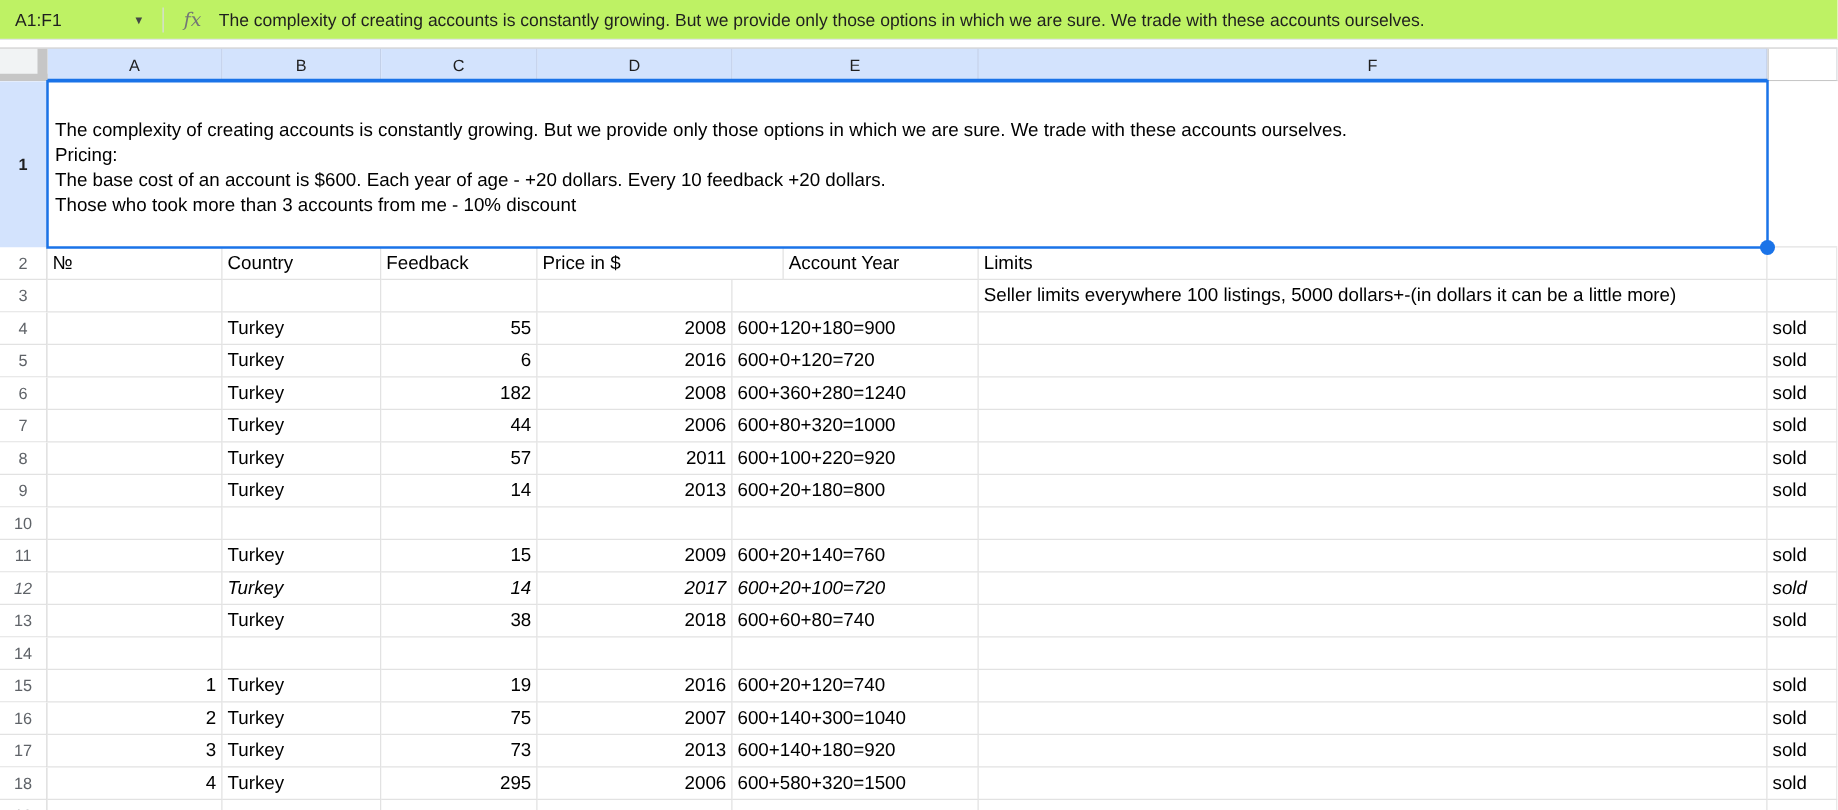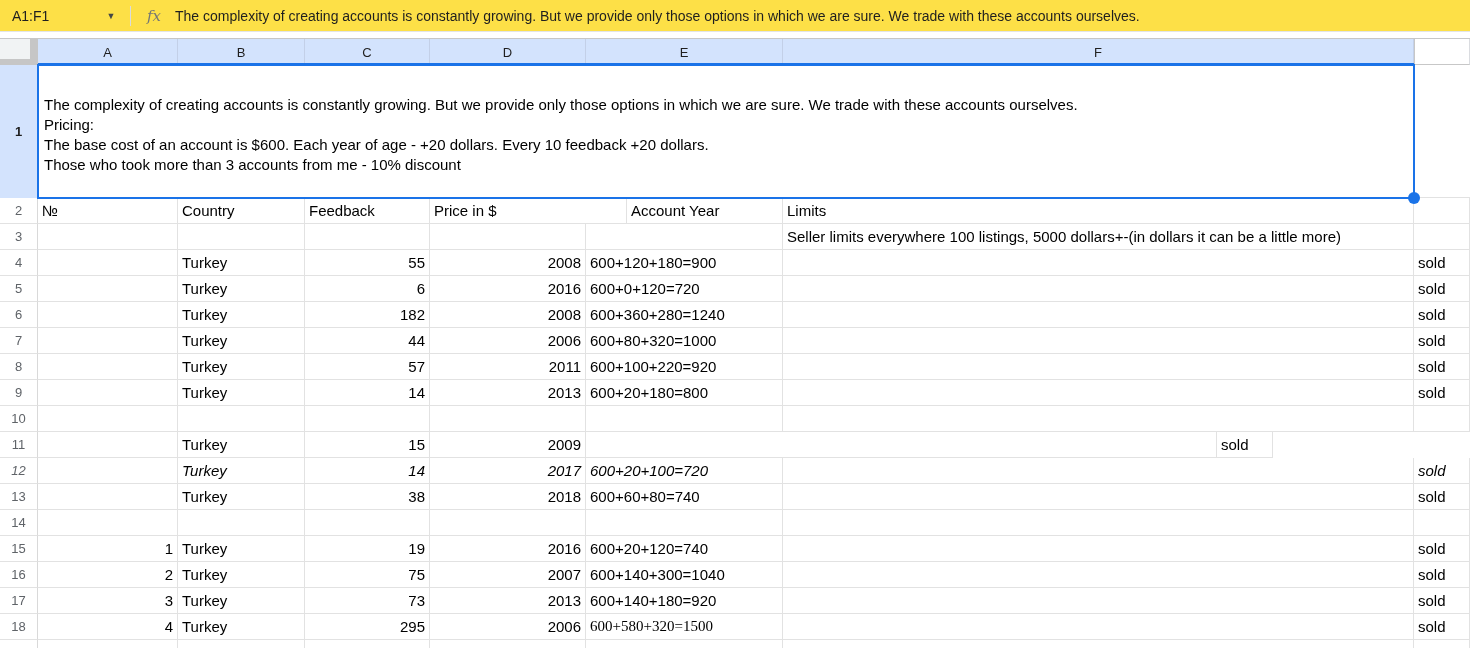--- a/index.html
+++ b/index.html
@@ -1,21 +1,21 @@
 <!DOCTYPE html>
 <html><head>
 <meta charset="utf-8">
 <style>
   * { margin:0; padding:0; box-sizing:border-box; }
   html,body { width:1470px; height:648px; overflow:hidden; background:#fff;
               font-family:"Liberation Sans","DejaVu Sans",sans-serif; }
 
   
   .fbar { position:absolute; left:0; top:0; width:1470px; height:32px;
-          background:#fde047; border-bottom:1px solid #e3e5e8;
+          background:#bef264; border-bottom:1px solid #e3e5e8;
           display:flex; align-items:center; }
   .namebox { width:96px; height:100%; display:flex; align-items:center;
              padding-left:12px; font-size:14px; color:#1f1f1f; cursor:pointer; }
   .namebox-caret { width:30px; height:100%; display:flex; align-items:center; justify-content:center;
                    font-size:9px; color:#444746; cursor:pointer; }
   .fbar-sep { width:1px; height:20px; background:#d9dbdf; margin:0 10px 0 4px; }
   .fx { font-family:"DejaVu Serif","Liberation Serif",serif; font-style:italic;
         font-size:15px; color:#747775; margin:0 14px 0 6px; }
   .formula-text { font-size:14px; color:#1f1f1f; white-space:nowrap; overflow:hidden; flex:1; }
 
@@ -185,20 +185,21 @@
         <div class="cell" style="width: 197px;"></div>
         <div class="cell" style="width: 631px;"></div>
         <div class="cell" style="width: 56px;"></div>
       </div>
       <div class="grid-row" style="height: 26px;">
         <div class="gutter">11</div>
         <div class="cell" style="width: 140px;"></div>
         <div class="cell" style="width: 127px;">Turkey</div>
         <div class="cell num" style="width: 125px;">15</div>
         <div class="cell num" style="width: 156px;">2009</div>
+        <div class="cell" style="width: 197px;">600+20+140=760</div>
         <div class="cell" style="width: 631px;"></div>
         <div class="cell" style="width: 56px;">sold</div>
       </div>
       <div class="grid-row" style="height: 26px; font-style: italic;">
         <div class="gutter">12</div>
         <div class="cell" style="width: 140px;"></div>
         <div class="cell" style="width: 127px;">Turkey</div>
         <div class="cell num" style="width: 125px;">14</div>
         <div class="cell num" style="width: 156px;">2017</div>
         <div class="cell" style="width: 197px;">600+20+100=720</div>
@@ -254,21 +255,21 @@
         <div class="cell" style="width: 197px;">600+140+180=920</div>
         <div class="cell" style="width: 631px;"></div>
         <div class="cell" style="width: 56px;">sold</div>
       </div>
       <div class="grid-row" style="height: 26px;">
         <div class="gutter">18</div>
         <div class="cell num" style="width: 140px;">4</div>
         <div class="cell" style="width: 127px;">Turkey</div>
         <div class="cell num" style="width: 125px;">295</div>
         <div class="cell num" style="width: 156px;">2006</div>
-        <div class="cell" style="width: 197px; font-family: Liberation Serif, serif;">600+580+320=1500</div>
+        <div class="cell" style="width: 197px;">600+580+320=1500</div>
         <div class="cell" style="width: 631px;"></div>
         <div class="cell" style="width: 56px;">sold</div>
       </div>
       <div class="grid-row" style="height: 26px;">
         <div class="gutter">19</div>
         <div class="cell" style="width: 140px;"></div>
         <div class="cell" style="width: 127px;"></div>
         <div class="cell" style="width: 125px;"></div>
         <div class="cell" style="width: 156px;"></div>
         <div class="cell" style="width: 197px;"></div>

